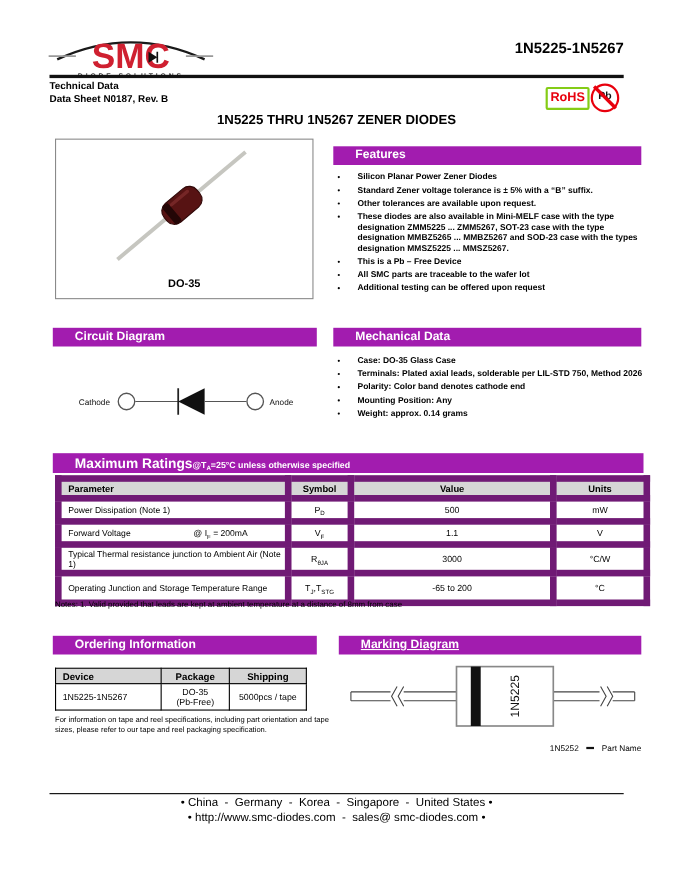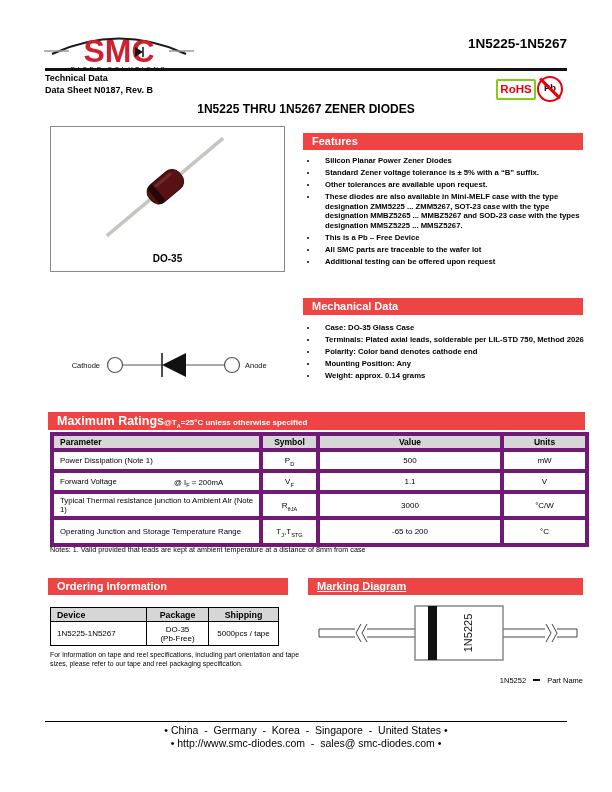--- a/index.html
+++ b/index.html
@@ -15,30 +15,30 @@
   .pb-icon{position:absolute;left:537px;top:76px;width:22px;height:22px;border:2.5px solid #e8000d;
            border-radius:50%;}
   .pb-icon span{position:absolute;left:0;right:0;top:4px;text-align:center;font-size:9.5px;font-weight:bold;color:#111;}
   .pb-icon::after{content:"";position:absolute;left:-3px;top:9px;width:28px;height:3px;background:#e8000d;
                   transform:rotate(45deg);}
   .page-title{position:absolute;left:0;right:0;top:102px;text-align:center;font-size:12px;font-weight:bold;}
   
   .pkg-box{position:absolute;left:50px;top:126px;width:233px;height:144px;border:1.5px solid #8a8a8a;}
   .pkg-label{position:absolute;left:0;right:0;bottom:7px;text-align:center;font-size:10px;font-weight:bold;}
   
-  .redbar{position:absolute;height:17px;background:#ef4444;color:#fff;font-weight:bold;
-          font-size:11px;line-height:17px;padding-left:9px;box-sizing:border-box;}
+  .redbar{position:absolute;height:17px;background:#a21caf;color:#fff;font-weight:bold;
+          font-size:11px;line-height:17px;padding-left:20px;box-sizing:border-box;}
   .redbar .bar-main{font-size:12.5px;}
   .redbar .bar-rest{font-size:8px;}
   
   .bullets{position:absolute;margin:0;padding-left:13px;list-style:disc outside;}
   .bullets li{font-size:7.7px;font-weight:bold;line-height:9.6px;margin-bottom:2.5px;padding-left:7px;}
   
   .ratings-table{position:absolute;left:50px;top:432px;width:535px;border-collapse:collapse;table-layout:fixed;}
-  .ratings-table th,.ratings-table td{border:4px solid #701a75;font-size:7.8px;padding:1px 3px;}
+  .ratings-table th,.ratings-table td{border:6px solid #701a75;font-size:7.8px;padding:1px 3px;}
   .ratings-table th{background:#d6d6d6;font-size:8.5px;text-align:center;}
   .ratings-table th.left,.ratings-table td.left{text-align:left;padding-left:6px;}
   .ratings-table td{text-align:center;font-size:8px;}
   .ratings-table td.left{font-size:7.8px;}
   sub{font-size:70%;line-height:0;}
   .cond{position:absolute;left:120px;top:50%;transform:translateY(-50%);white-space:nowrap;}
   .notes-line{position:absolute;left:50px;top:545px;font-size:7.2px;}
   
   .order-table{position:absolute;left:50px;top:607px;width:228px;border-collapse:collapse;table-layout:fixed;}
   .order-table th,.order-table td{border:1px solid #000;font-size:8px;padding:1px 3px;text-align:center;}
@@ -98,20 +98,21 @@
   <ul class="bullets" style="left:305px;top:156px;width:272px;">
     <li>Silicon Planar Power Zener Diodes</li>
     <li>Standard Zener voltage tolerance is ± 5% with a “B” suffix.</li>
     <li>Other tolerances are available upon request.</li>
     <li>These diodes are also available in Mini-MELF case with the type designation ZMM5225 ... ZMM5267, SOT-23 case with the type designation MMBZ5265 ...  MMBZ5267 and SOD-23 case with the types  designation MMSZ5225 ... MMSZ5267.</li>
     <li>This is a Pb – Free Device</li>
     <li>All SMC parts are traceable to the wafer lot</li>
     <li>Additional testing can be offered upon request</li>
   </ul>
 
+  <div class="redbar" style="left:48px;top:298px;width:240px;">Circuit Diagram</div>
   <svg class="abs" style="left:58px;top:334px;" width="232" height="55">
     <text x="42" y="34" text-anchor="end" font-size="7.5" fill="#111">Cathode</text>
     <circle cx="57" cy="31" r="7.5" fill="none" stroke="#555" stroke-width="1.2"></circle>
     <line x1="65" y1="31" x2="104" y2="31" stroke="#555" stroke-width="1"></line>
     <line x1="104" y1="19" x2="104" y2="43" stroke="#222" stroke-width="1.6"></line>
     <polygon points="104,31 128,19 128,43" fill="#111"></polygon>
     <line x1="128" y1="31" x2="166" y2="31" stroke="#555" stroke-width="1"></line>
     <circle cx="174" cy="31" r="7.5" fill="none" stroke="#555" stroke-width="1.2"></circle>
     <text x="187" y="34" font-size="7.5" fill="#111">Anode</text>
   </svg>

